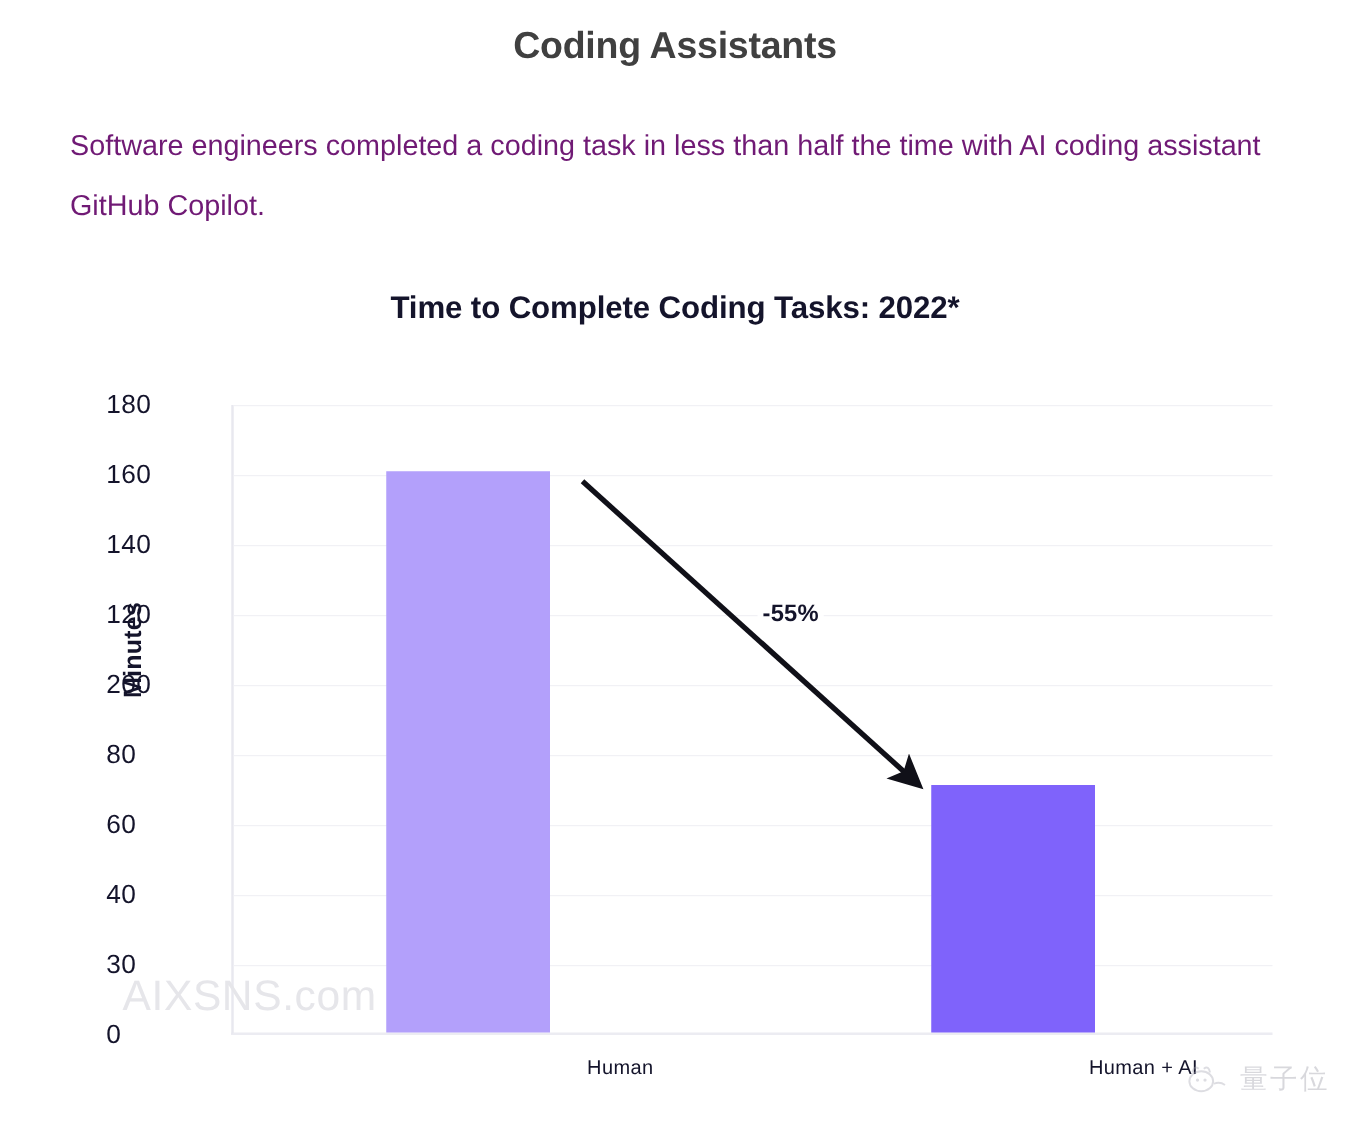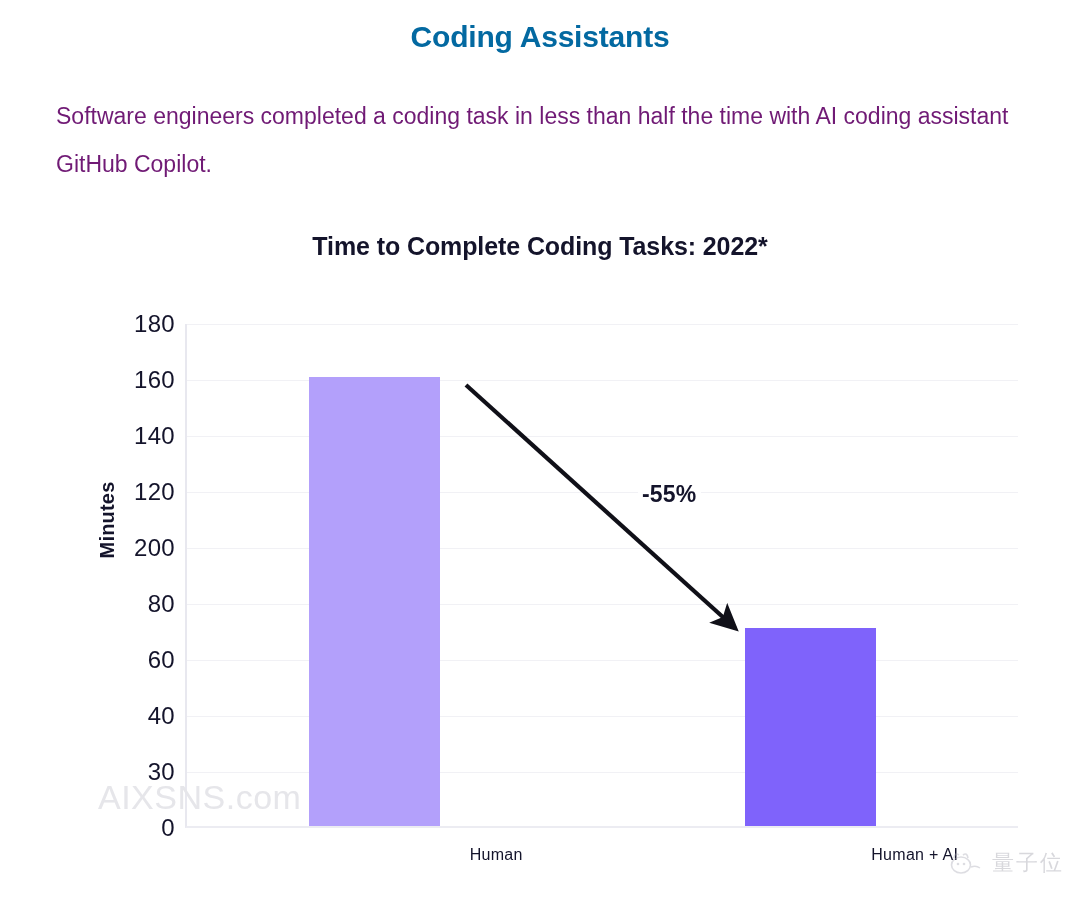--- a/index.html
+++ b/index.html
@@ -20,21 +20,21 @@
   
   .page-title {
     position: absolute;
     top: 20px;
     left: 0;
     width: 1080px;
     text-align: center;
     font-size: 30px;
     font-weight: bold;
     letter-spacing: -0.2px;
-    color: #0369a1;
+    color: #404040;
   }
 
   .lede {
     position: absolute;
     top: 92px;
     left: 56px;
     width: 980px;
     font-size: 23px;
     line-height: 48px;
     color: #701a75;
@@ -93,22 +93,22 @@
     font-size: 20px;
     font-weight: bold;
     color: #14142b;
     letter-spacing: 0.2px;
   }
 
   .ytick {
     position: absolute;
     right: 0;
     width: 90px;
-    text-align: right;
-    font-size: 24px;
+    text-align: left;
+    font-size: 21px;
     color: #14142b;
     transform: translateY(-50%);
     letter-spacing: 0.3px;
   }
   .ytick-col {
     position: absolute;
     left: 80px;
     top: 0;
     width: 95px;
     height: 915px;
@@ -123,27 +123,26 @@
     position: absolute;
     top: 846px;
     font-size: 16px;
     color: #14142b;
     text-align: right;
     letter-spacing: 0.3px;
   }
 
   .annot {
     position: absolute;
-    font-size: 23px;
+    font-size: 19px;
     font-weight: bold;
     color: #14142b;
     letter-spacing: 0.2px;
     background: rgba(255,255,255,0.92);
     padding: 1px 4px;
-    margin-left: 32px;
   }
 
   .arrow-svg {
     position: absolute;
     left: 0;
     top: 0;
     width: 1080px;
     height: 915px;
     pointer-events: none;
   }

